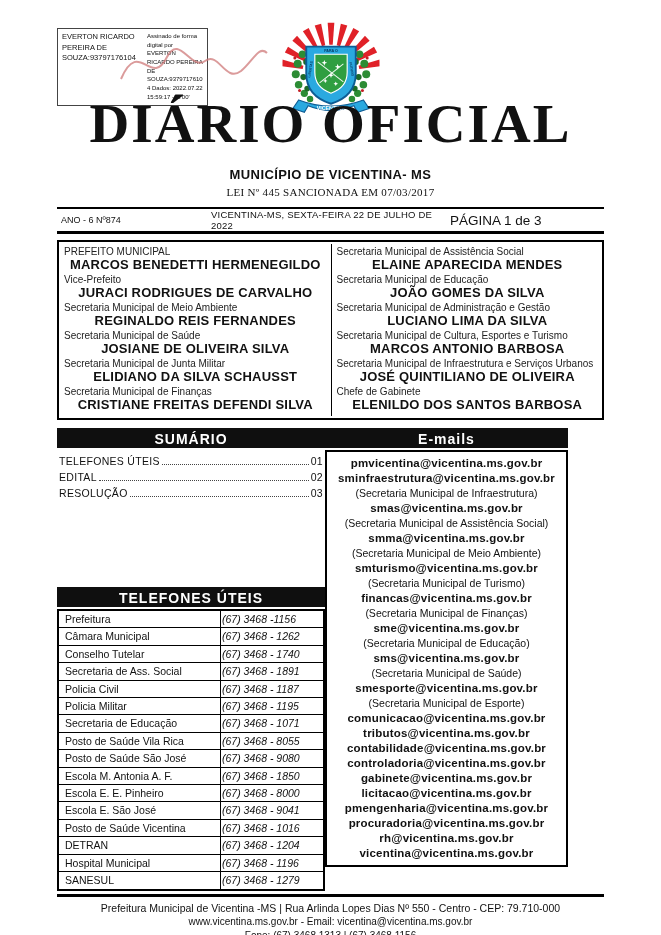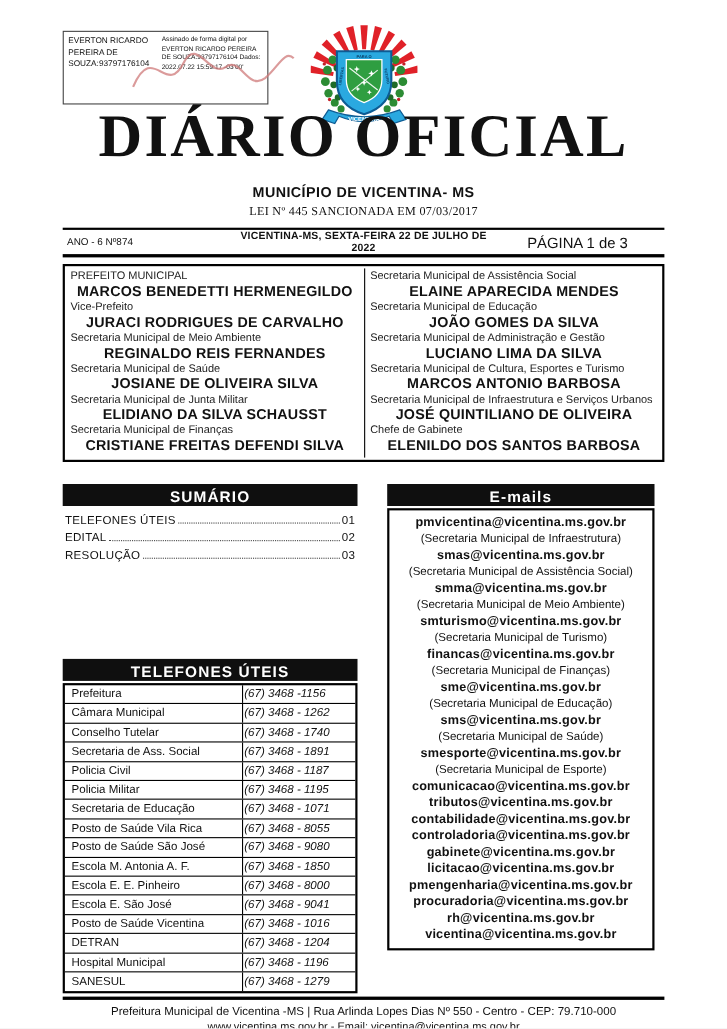--- a/index.html
+++ b/index.html
@@ -3,52 +3,52 @@
 <meta charset="utf-8">
 <style>
   * { box-sizing: border-box; }
   body { margin:0; background:#e8e8e8; }
   .page { position:relative; width:661px; height:935px; margin:0 auto; background:#fff;
           font-family:"Liberation Sans", sans-serif; color:#111; overflow:hidden; }
   .content { position:absolute; left:57px; top:0; width:547px; }
 
   
   .header { position:relative; height:207px; }
-  .sig { position:absolute; left:0; top:28px; width:187px; min-height:67px;
+  .sig { position:absolute; left:0; top:28px; width:151px; min-height:67px;
          border:1px solid #444; display:flex; gap:5px; padding:3px 4px; background:transparent; }
   .sig-name { width:80px; font-size:7.5px; line-height:1.4; overflow-wrap:anywhere; }
   .sig-detail { flex:1; font-size:6px; line-height:1.45; overflow-wrap:anywhere; }
   .sig-squiggle { position:absolute; left:55px; top:2px; pointer-events:none; }
 
   .crest { position:absolute; left:50%; top:20px; transform:translateX(-50%); width:97px; height:99px; }
 
   .doc-title { position:absolute; top:96px; left:0; width:100%; text-align:center;
                font-family:"Liberation Serif", serif; font-weight:bold; font-size:55px;
                letter-spacing:2px; line-height:1; white-space:nowrap; }
   .sub1 { position:absolute; top:167px; left:0; width:100%; text-align:center;
           font-weight:bold; font-size:13px; letter-spacing:.4px; }
   .sub2 { position:absolute; top:186px; left:0; width:100%; text-align:center;
           font-family:"Liberation Serif", serif; font-size:11px; letter-spacing:.3px; }
 
   .meta { border-top:2px solid #000; border-bottom:3px solid #000;
           display:flex; align-items:center; padding:3px 4px; height:27px; }
   .meta-edition { font-size:9px; width:150px; }
-  .meta-date { font-size:9.5px; flex:1; text-align:center; letter-spacing:.2px;font-weight:bold; }
-  .meta-page { font-size:13.5px; width:150px; text-align:center; }
+  .meta-date { font-size:9.5px; flex:1; text-align:left; letter-spacing:.2px; }
+  .meta-page { font-size:13.5px; width:150px; text-align:left; }
 
   
   .officials { margin-top:6px; border:2px solid #000; display:flex; padding:2px 0; }
   .off-col { width:50%; padding:2px 4px 2px 5px; }
   .off-col.right { border-left:1.5px solid #000; }
   .official { margin-bottom:2px; }
   .off-role { font-size:10px; color:#222; line-height:12px; }
   .off-name { font-size:13px; font-weight:bold; text-align:center; line-height:14px; letter-spacing:.2px; }
 
   
-  .cols { display:flex; gap:27px; margin-top:20px; align-items:flex-start; }
+  .cols { display:flex; gap:0; margin-top:8px; align-items:flex-start; }
   .lcol { width:268px; } .rcol { width:243px; }
   .bar { background:#0f0f0f; color:#fff; text-align:center; font-weight:bold;
          font-size:14px; letter-spacing:1px; padding:3px 0; height:20px; }
 
   .sum-list { padding:7px 2px 0 2px; }
   .sum-row { display:flex; align-items:baseline; font-size:10.5px; height:16px; letter-spacing:.3px; }
   .sum-leader { flex:1; border-bottom:1.5px dotted #444; margin:0 2px 3px 2px; }
 
   .phones { margin-top:84px; }
   .ph-table { margin-top:2px; border:2px solid #000; }
@@ -296,20 +296,21 @@
                 <div class="ph-num">(67) 3468 - 1279</div>
               </div>
           </div>
         </div>
       </div>
 
       <div class="rcol">
         <div class="bar">E-mails</div>
         <div class="email-box">
           <div class="email">pmvicentina@vicentina.ms.gov.br</div>
+          <div class="email">sminfraestrutura@vicentina.ms.gov.br</div>
           <div class="email-note">(Secretaria Municipal de Infraestrutura)</div>
           <div class="email">smas@vicentina.ms.gov.br</div>
           <div class="email-note">(Secretaria Municipal de Assistência Social)</div>
           <div class="email">smma@vicentina.ms.gov.br</div>
           <div class="email-note">(Secretaria Municipal de Meio Ambiente)</div>
           <div class="email">smturismo@vicentina.ms.gov.br</div>
           <div class="email-note">(Secretaria Municipal de Turismo)</div>
           <div class="email">financas@vicentina.ms.gov.br</div>
           <div class="email-note">(Secretaria Municipal de Finanças)</div>
           <div class="email">sme@vicentina.ms.gov.br</div>

